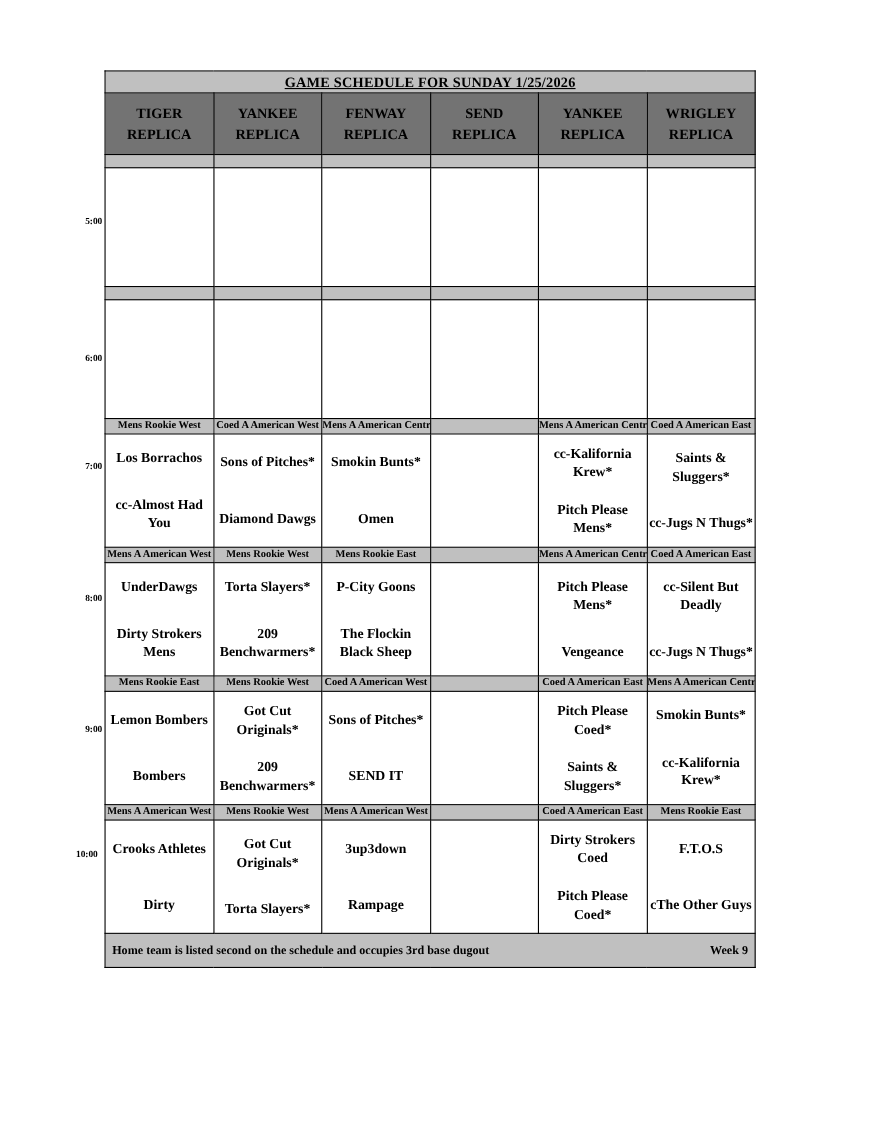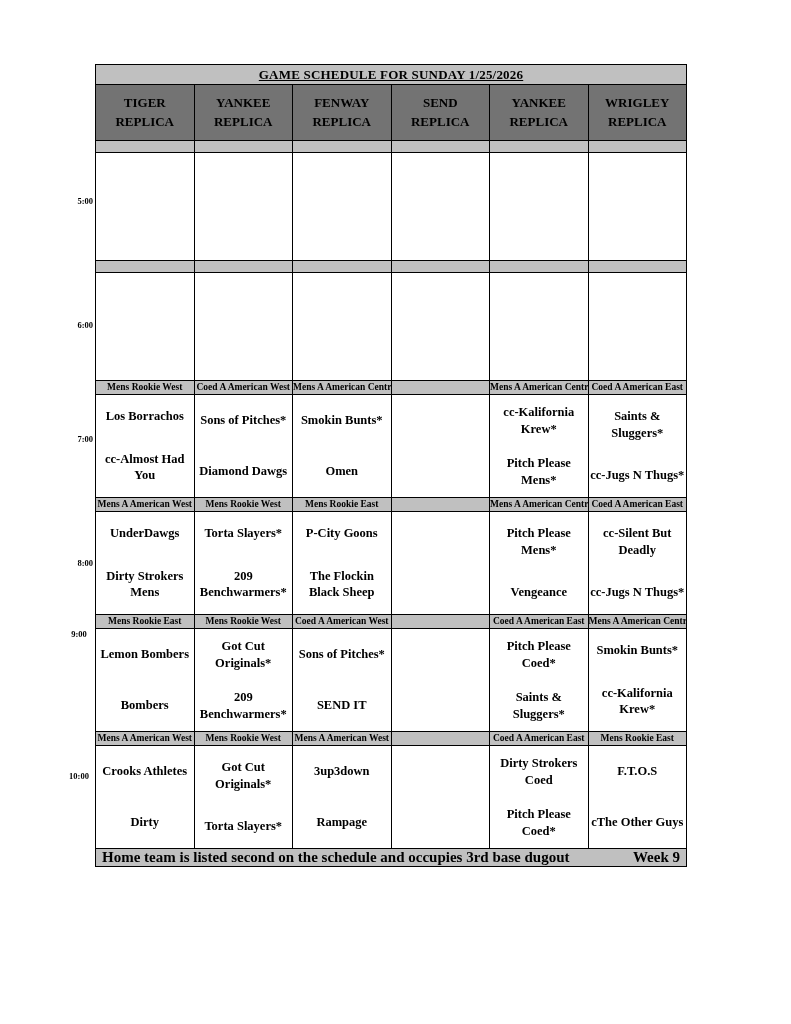--- a/index.html
+++ b/index.html
@@ -83,23 +83,23 @@
     display: flex;
     flex-direction: column;
     justify-content: space-around;
     align-items: flex-start;
   }
   .games-row .away, .games-row .home {
     width: 100%;
   }
   .footer-row td {
     background: #c0c0c0;
-    height: 17px;
-    font-weight: bold;
-    font-size: 15px;
+    height: 31px;
+    font-weight: bold;
+    font-size: 11px;
   }
   .footer-inner {
     display: flex;
     justify-content: space-between;
     align-items: center;
     padding: 0 6px;
     width: 100%;
   }
   
   .time-label {
@@ -114,23 +114,23 @@
   }
 </style>
 </head>
 <body>
 
 <div class="page">
   <div class="sheet">
 
     <div class="time-label" style="top:132px;">5:00</div>
     <div class="time-label" style="top:256px;">6:00</div>
-    <div class="time-label" style="top:370px;">7:00</div>
-    <div class="time-label" style="top:494px;">8:00</div>
-    <div class="time-label" style="top:565px;text-align:center;">9:00</div>
+    <div class="time-label" style="top:354px;">7:00</div>
+    <div class="time-label" style="top:474px;">8:00</div>
+    <div class="time-label" style="top:593px;">9:00</div>
     <div class="time-label" style="top:707px;text-align:center;">10:00</div>
 
     <table class="sched">
       <colgroup>
         <col class="c1">
           <col class="c2">
           <col class="c3">
           <col class="c4">
           <col class="c5">
           <col class="c6">

